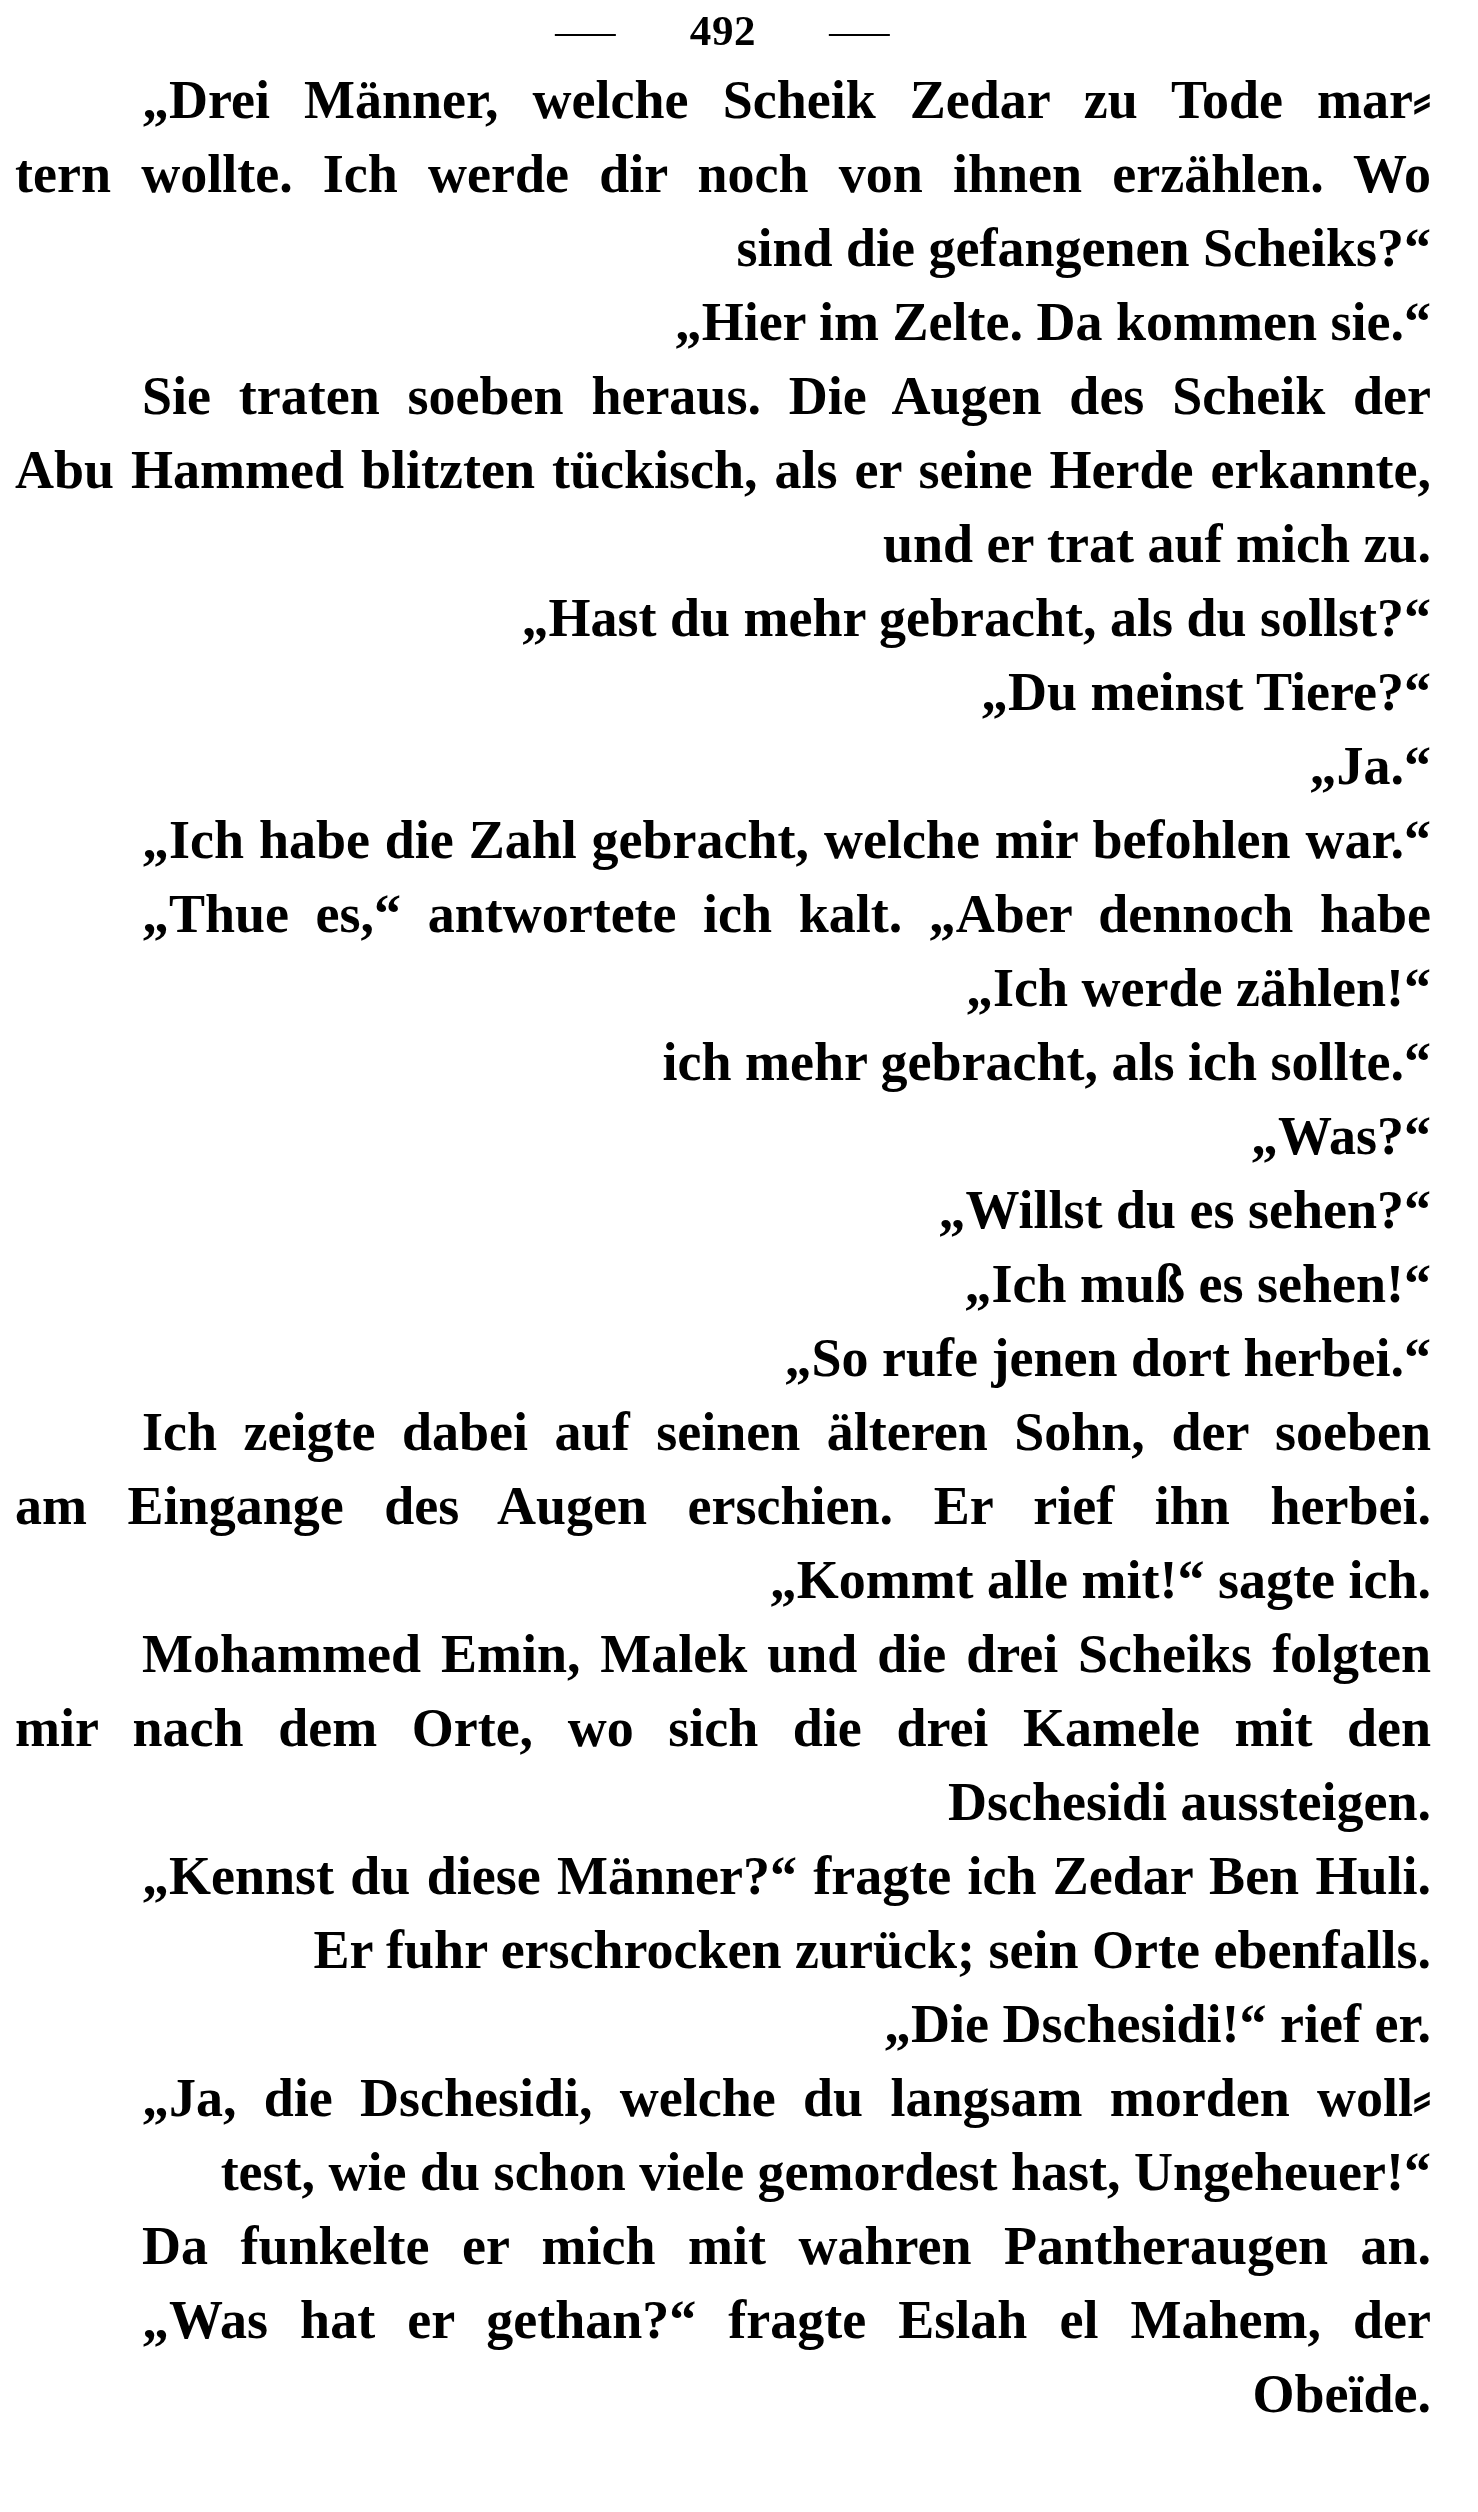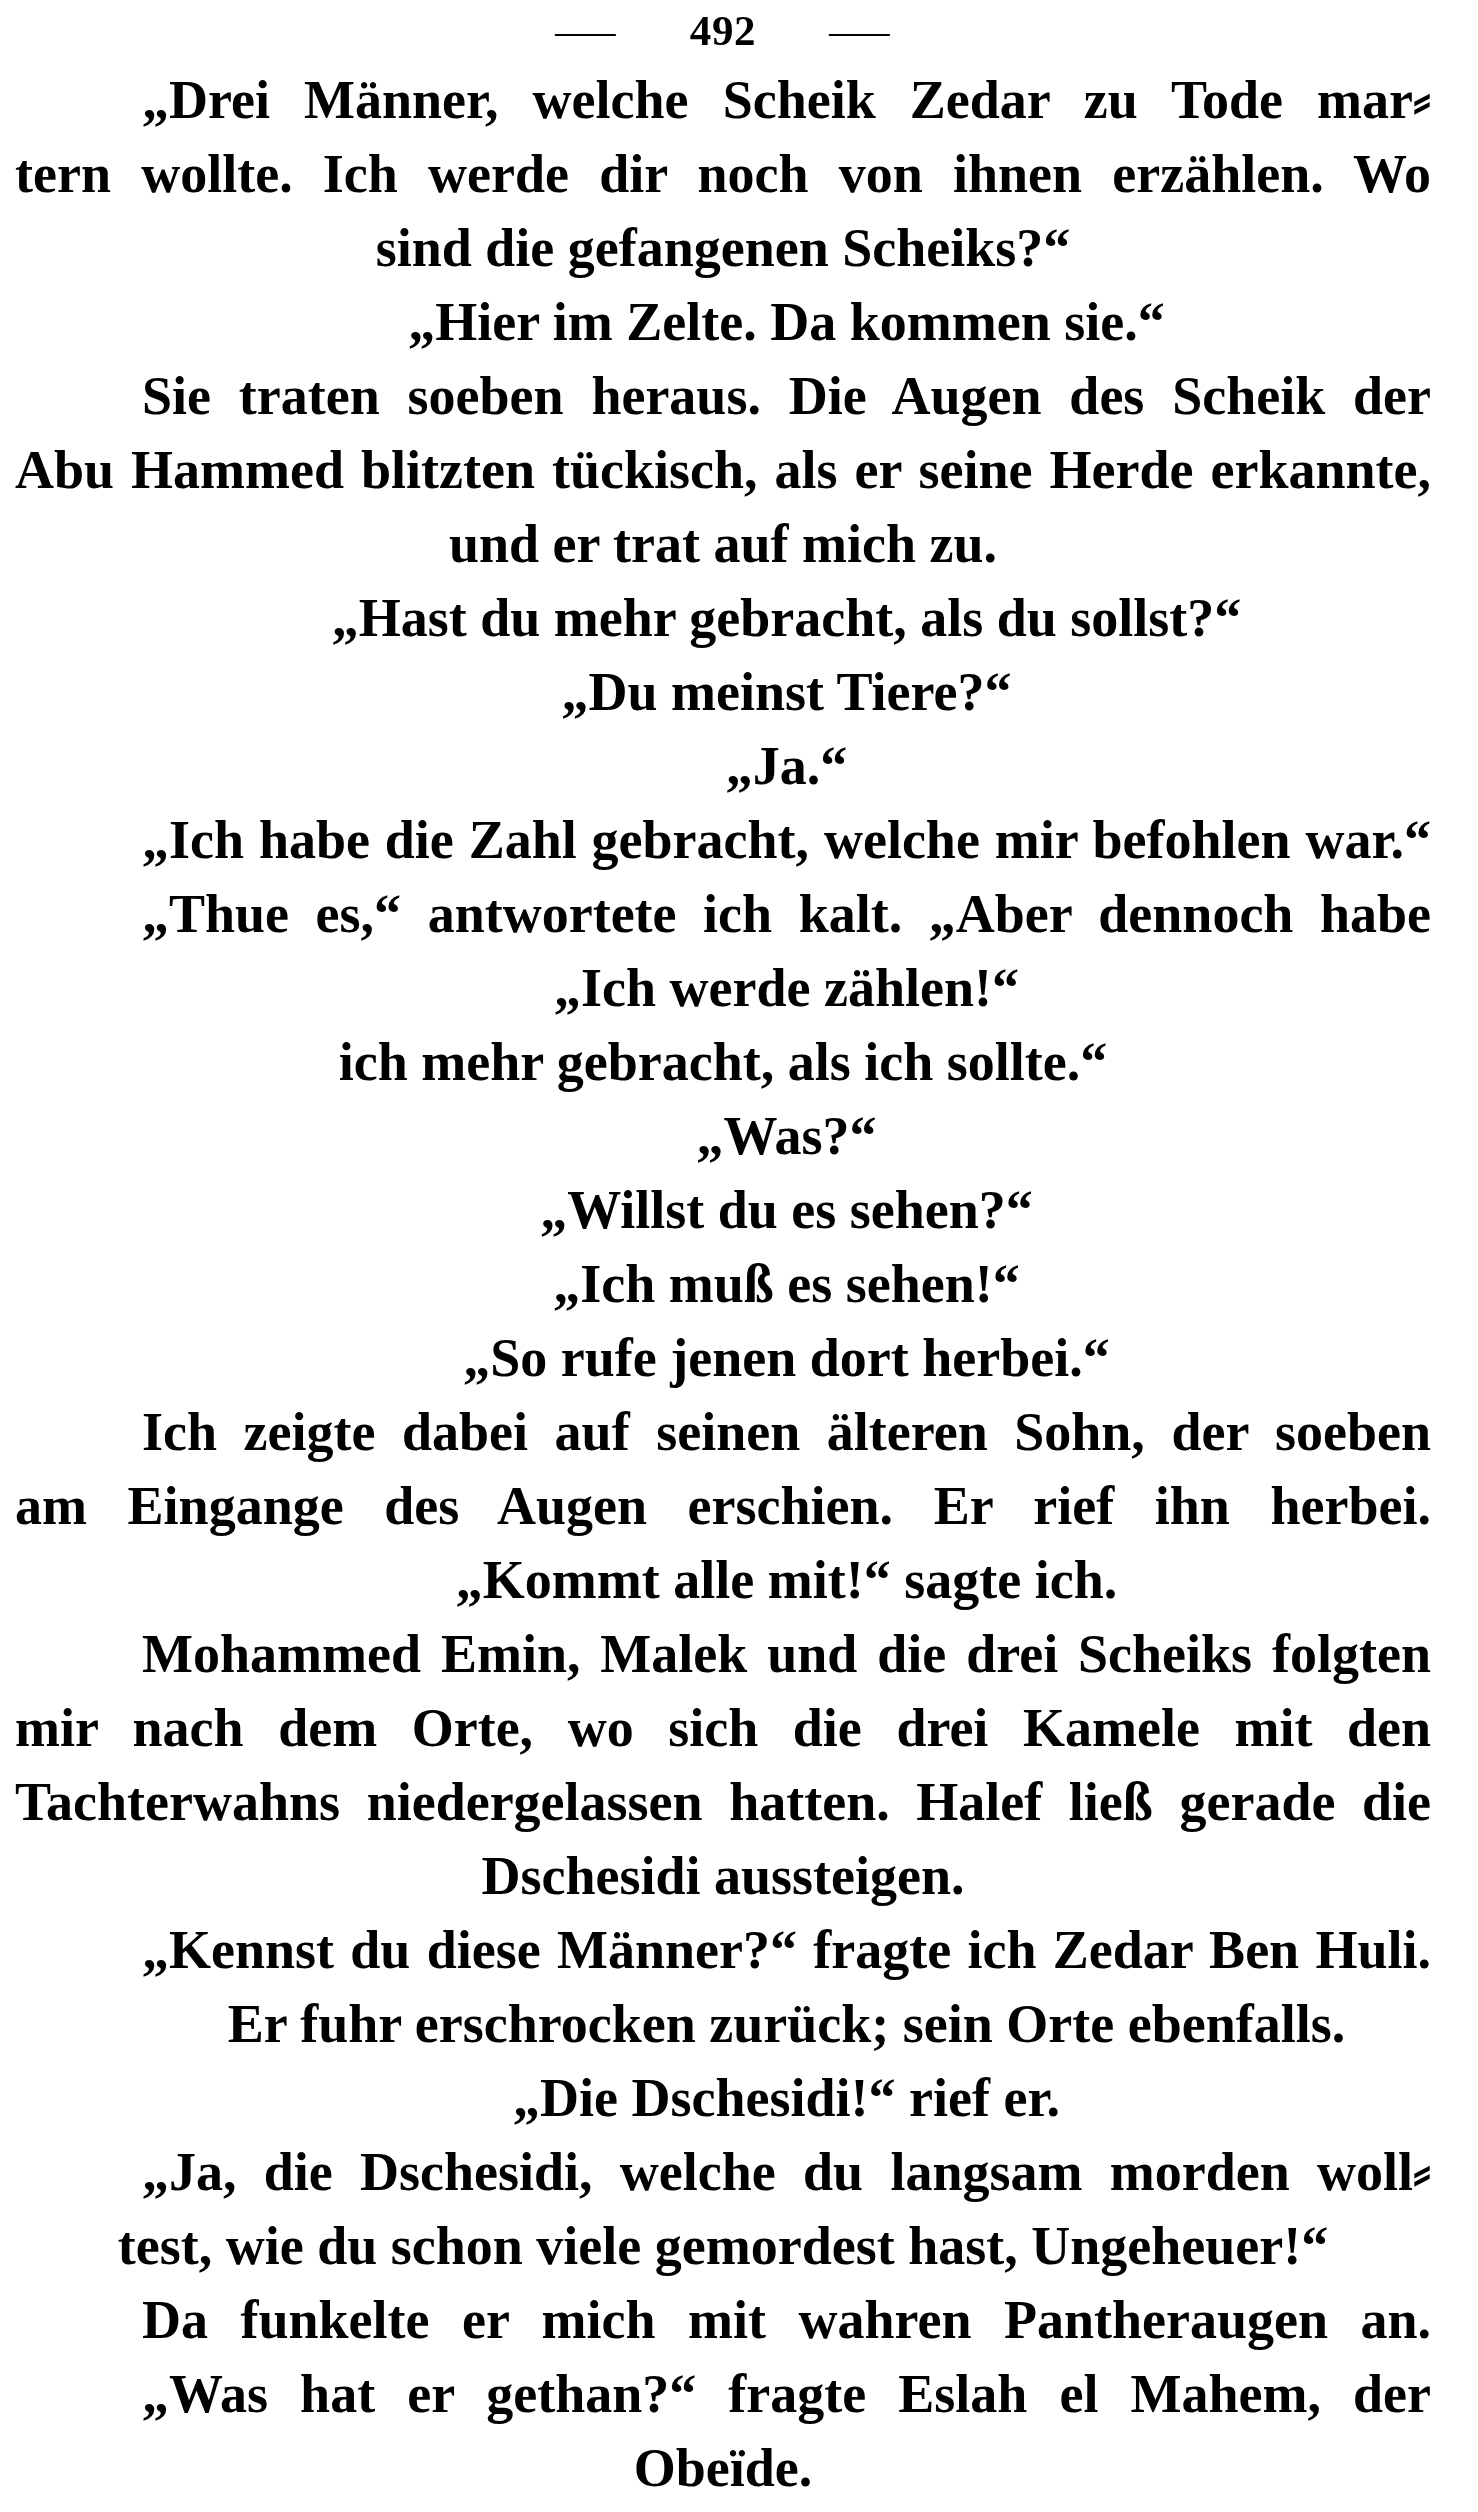--- a/index.html
+++ b/index.html
@@ -32,21 +32,21 @@
     font-weight: normal;
     transform: scaleX(1.4);
   }
   .body-text {
     margin-top: 9px;
     font-size: 54px;
     font-weight: bold;
     line-height: 74px;
   }
   .line {
-    text-align: center;
+    text-align: right;
     min-height: 74px;
     white-space: normal;
   }
   .line.indent { padding-left: 127px; }
   .line.justify {
     text-align: justify;
     text-align-last: justify;
   }
 </style>
 </head>
@@ -75,21 +75,20 @@
       <div class="line">ich mehr gebracht, als ich sollte.“</div>
       <div class="line indent">„Was?“</div>
       <div class="line indent">„Willst du es sehen?“</div>
       <div class="line indent">„Ich muß es sehen!“</div>
       <div class="line indent">„So rufe jenen dort herbei.“</div>
       <div class="line indent justify">Ich zeigte dabei auf seinen älteren Sohn, der soeben</div>
       <div class="line justify">am Eingange des Augen erschien. Er rief ihn herbei.</div>
       <div class="line indent">„Kommt alle mit!“ sagte ich.</div>
       <div class="line indent justify">Mohammed Emin, Malek und die drei Scheiks folgten</div>
       <div class="line justify">mir nach dem Orte, wo sich die drei Kamele mit den</div>
-      <div class="line justify">Tachterwahns niedergelassen hatten. Halef ließ gerade die</div>
       <div class="line">Dschesidi aussteigen.</div>
       <div class="line indent justify">„Kennst du diese Männer?“ fragte ich Zedar Ben Huli.</div>
       <div class="line indent">Er fuhr erschrocken zurück; sein Orte ebenfalls.</div>
       <div class="line indent">„Die Dschesidi!“ rief er.</div>
       <div class="line indent justify">„Ja, die Dschesidi, welche du langsam morden woll⸗</div>
       <div class="line">test, wie du schon viele gemordest hast, Ungeheuer!“</div>
       <div class="line indent justify">Da funkelte er mich mit wahren Pantheraugen an.</div>
       <div class="line indent justify">„Was hat er gethan?“ fragte Eslah el Mahem, der</div>
       <div class="line">Obeïde.</div>
     </div>

